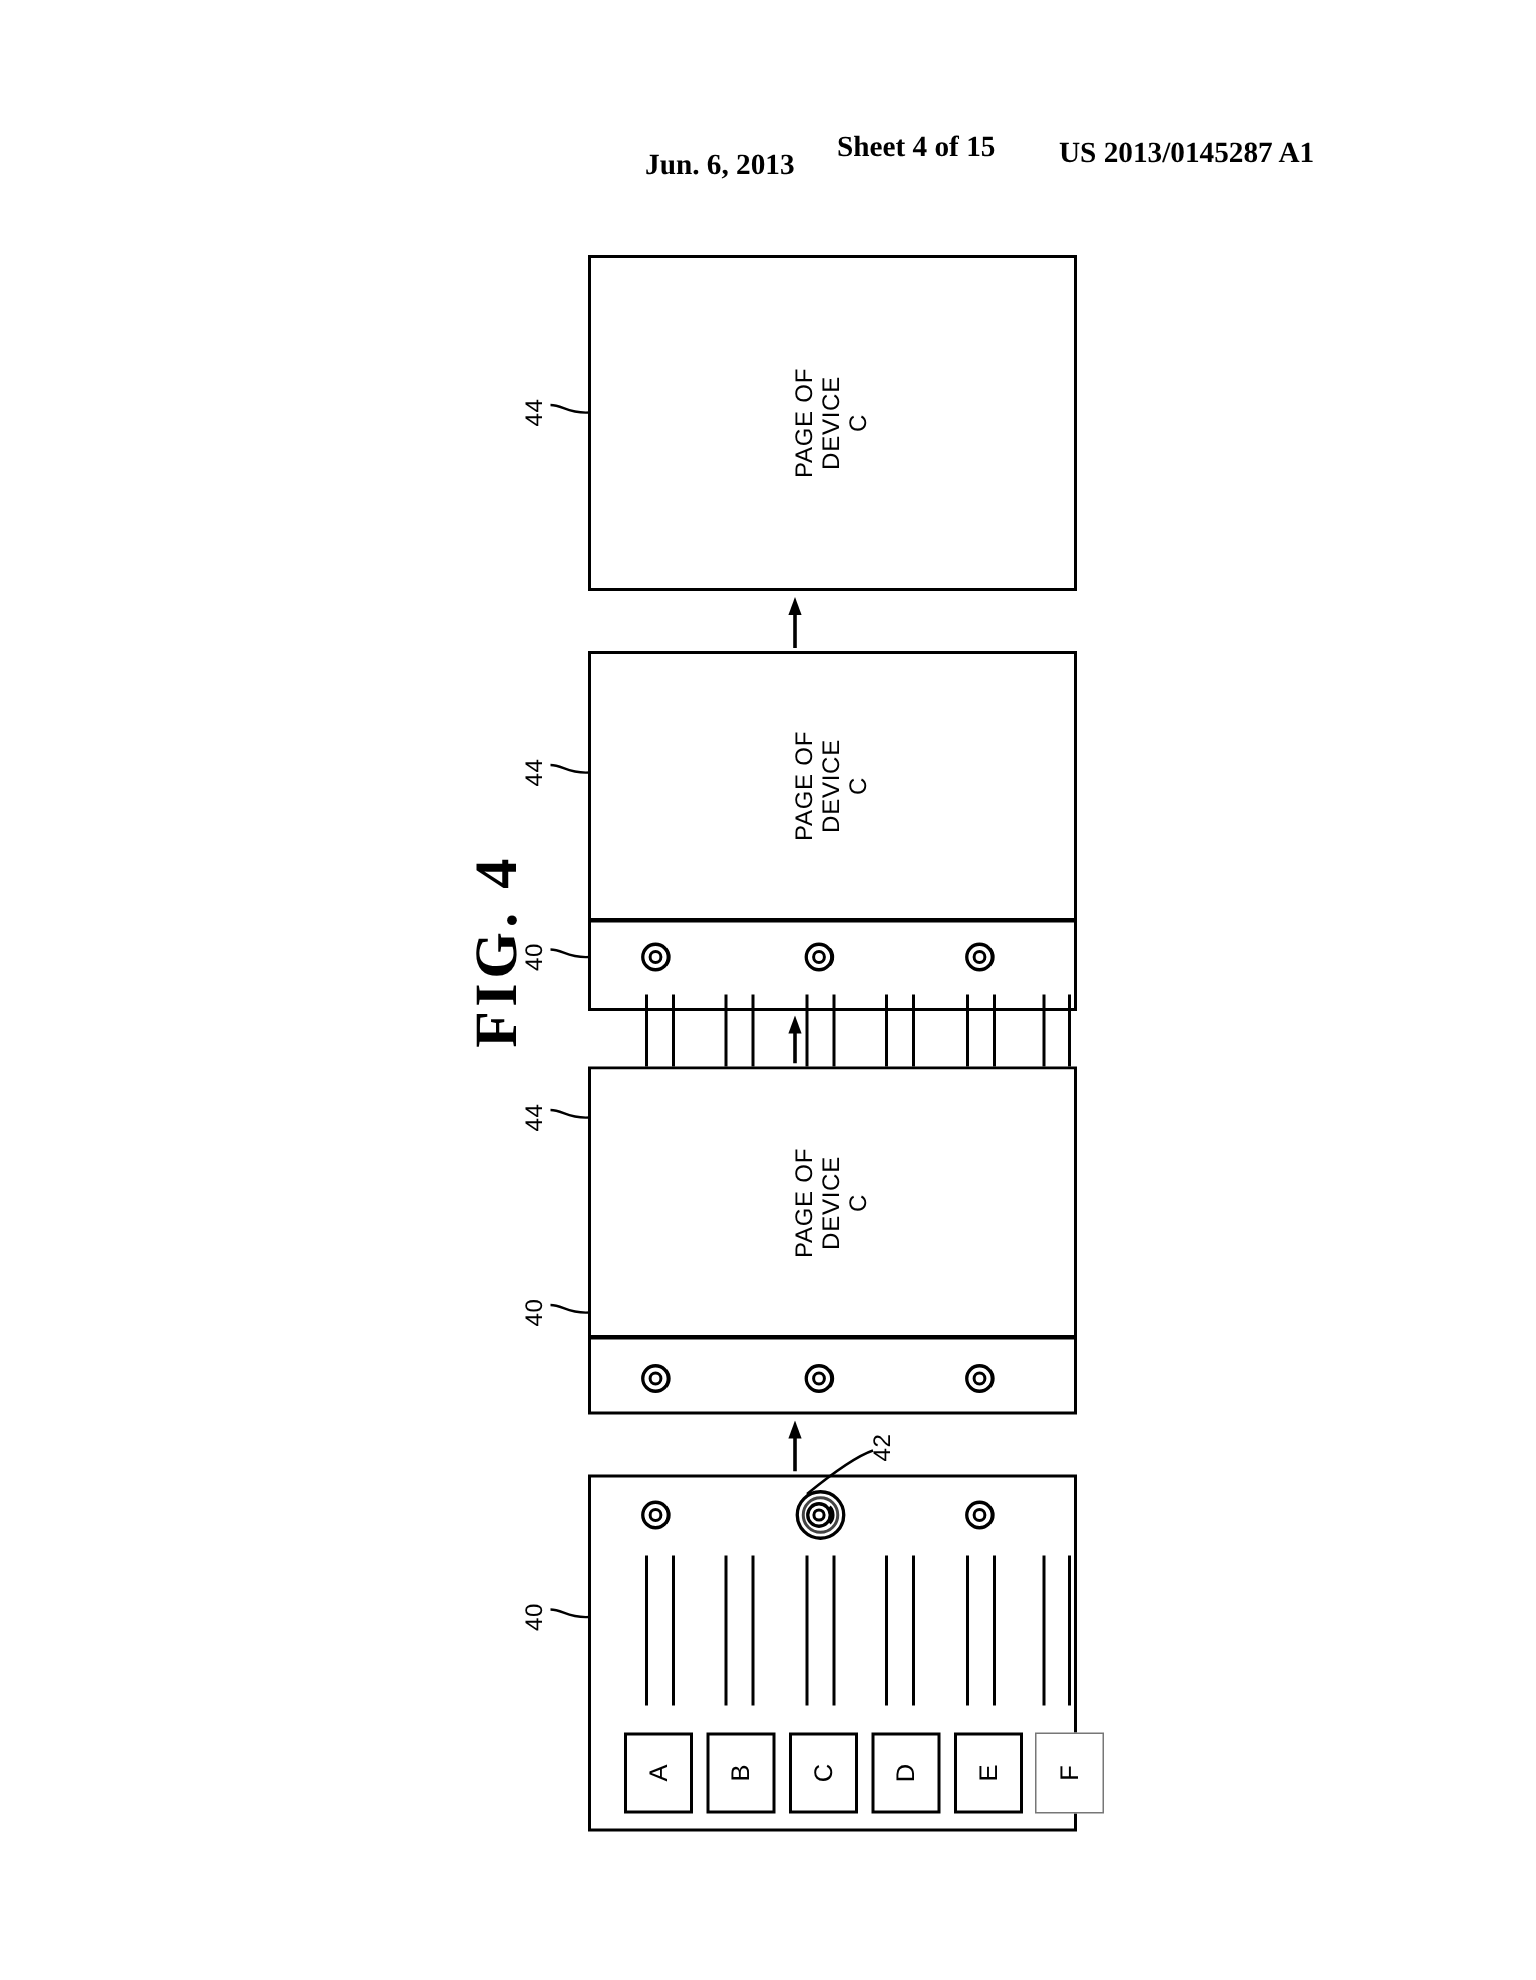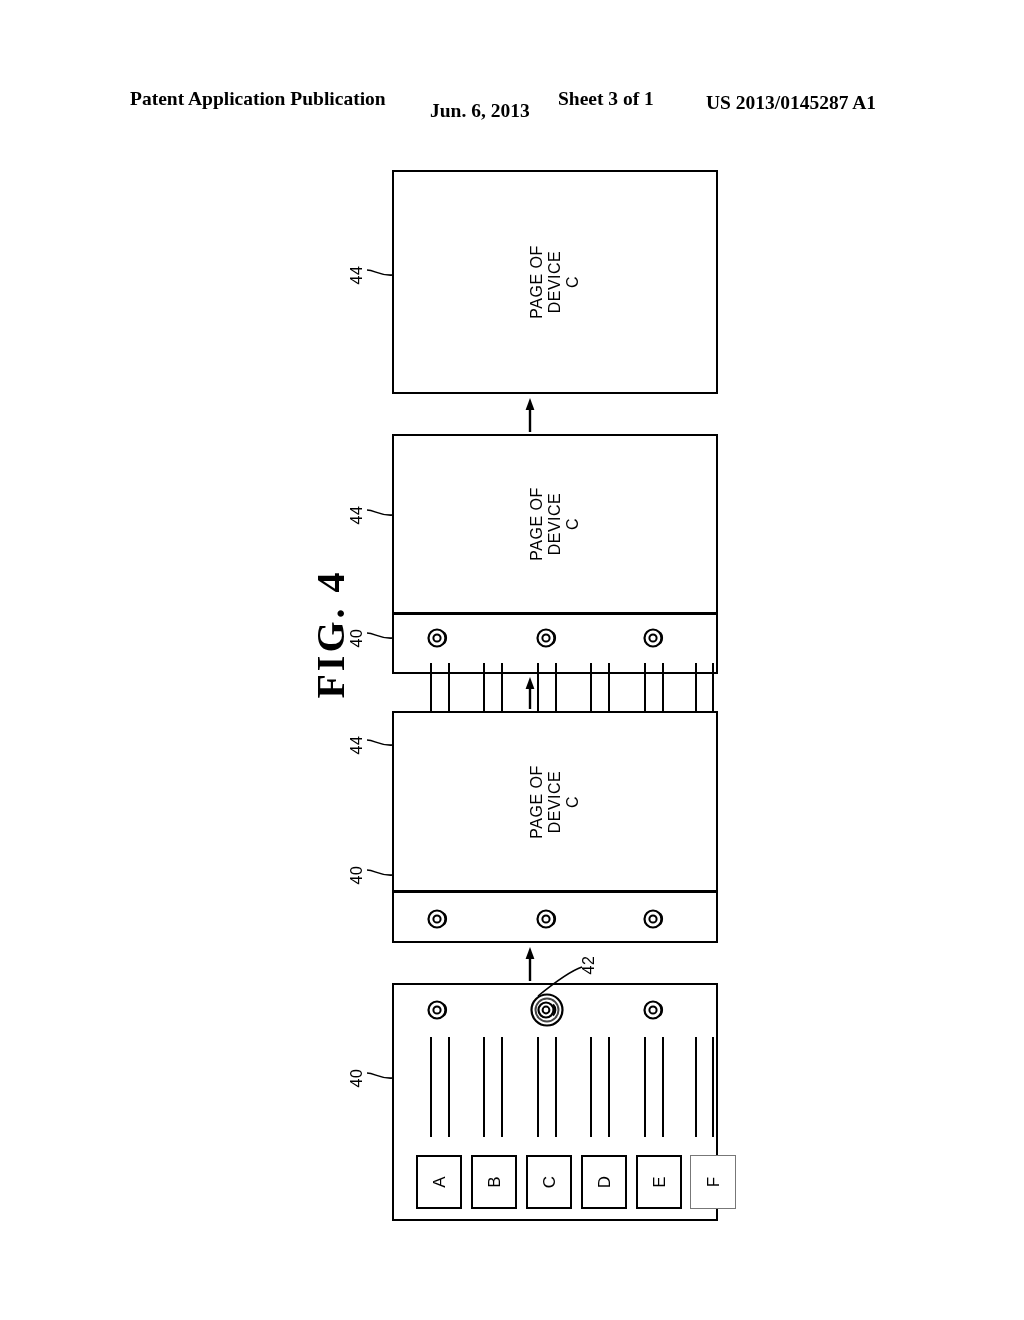--- a/index.html
+++ b/index.html
@@ -169,23 +169,22 @@
   .leader svg { display: block; overflow: visible; }
 
   
   .arrow { position: absolute; }
   .arrow svg { display: block; }
 </style>
 </head>
 <body>
 
 <div id="page-header">
-  <span class="h-pub">Patent Application Publication</span>
   <span class="h-date">Jun. 6, 2013</span>
-  <span class="h-sheet">Sheet 3 of 1</span>
+  <span class="h-sheet">Sheet 4 of 15</span>
   <span class="h-num">US 2013/0145287 A1</span>
 </div>
 
 <div id="fig-label">FIG.  4</div>
 
 <div id="drawing">
 
   <div class="panel" id="panel-4">
     <div class="page-region" style="left:0; top:0; right:0; bottom:0;">
       <div class="page-text">

